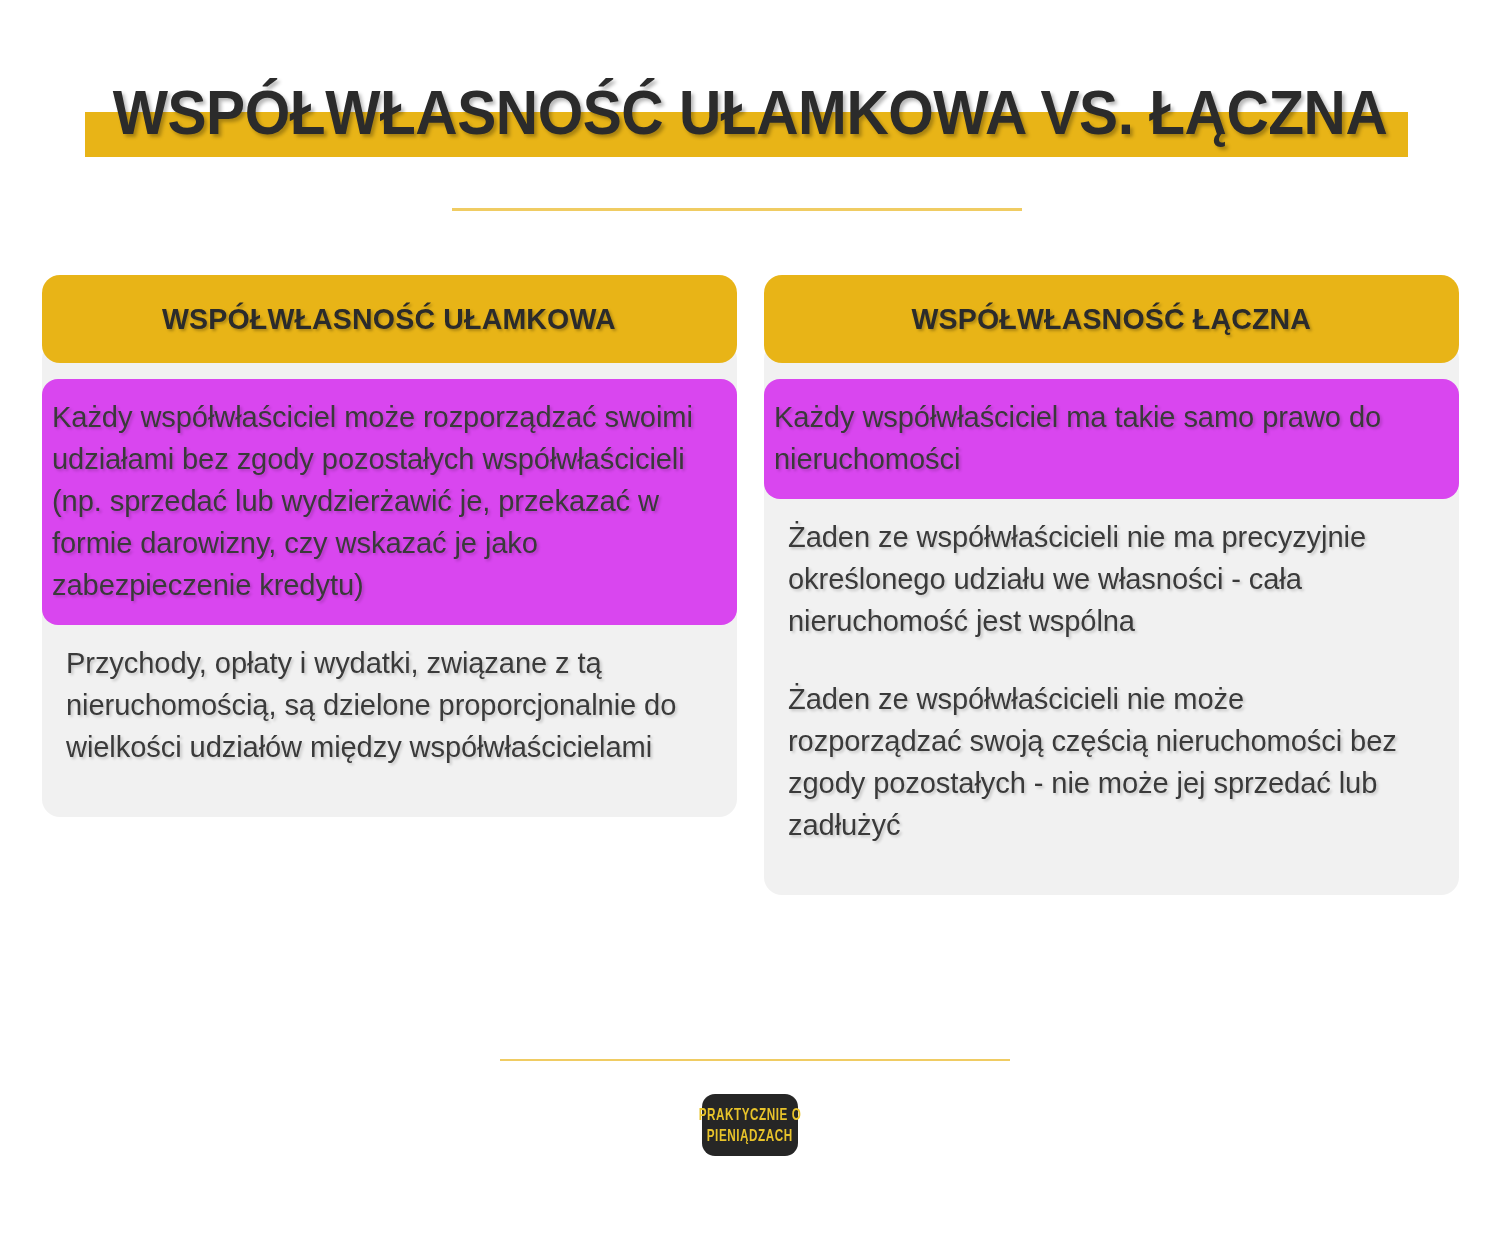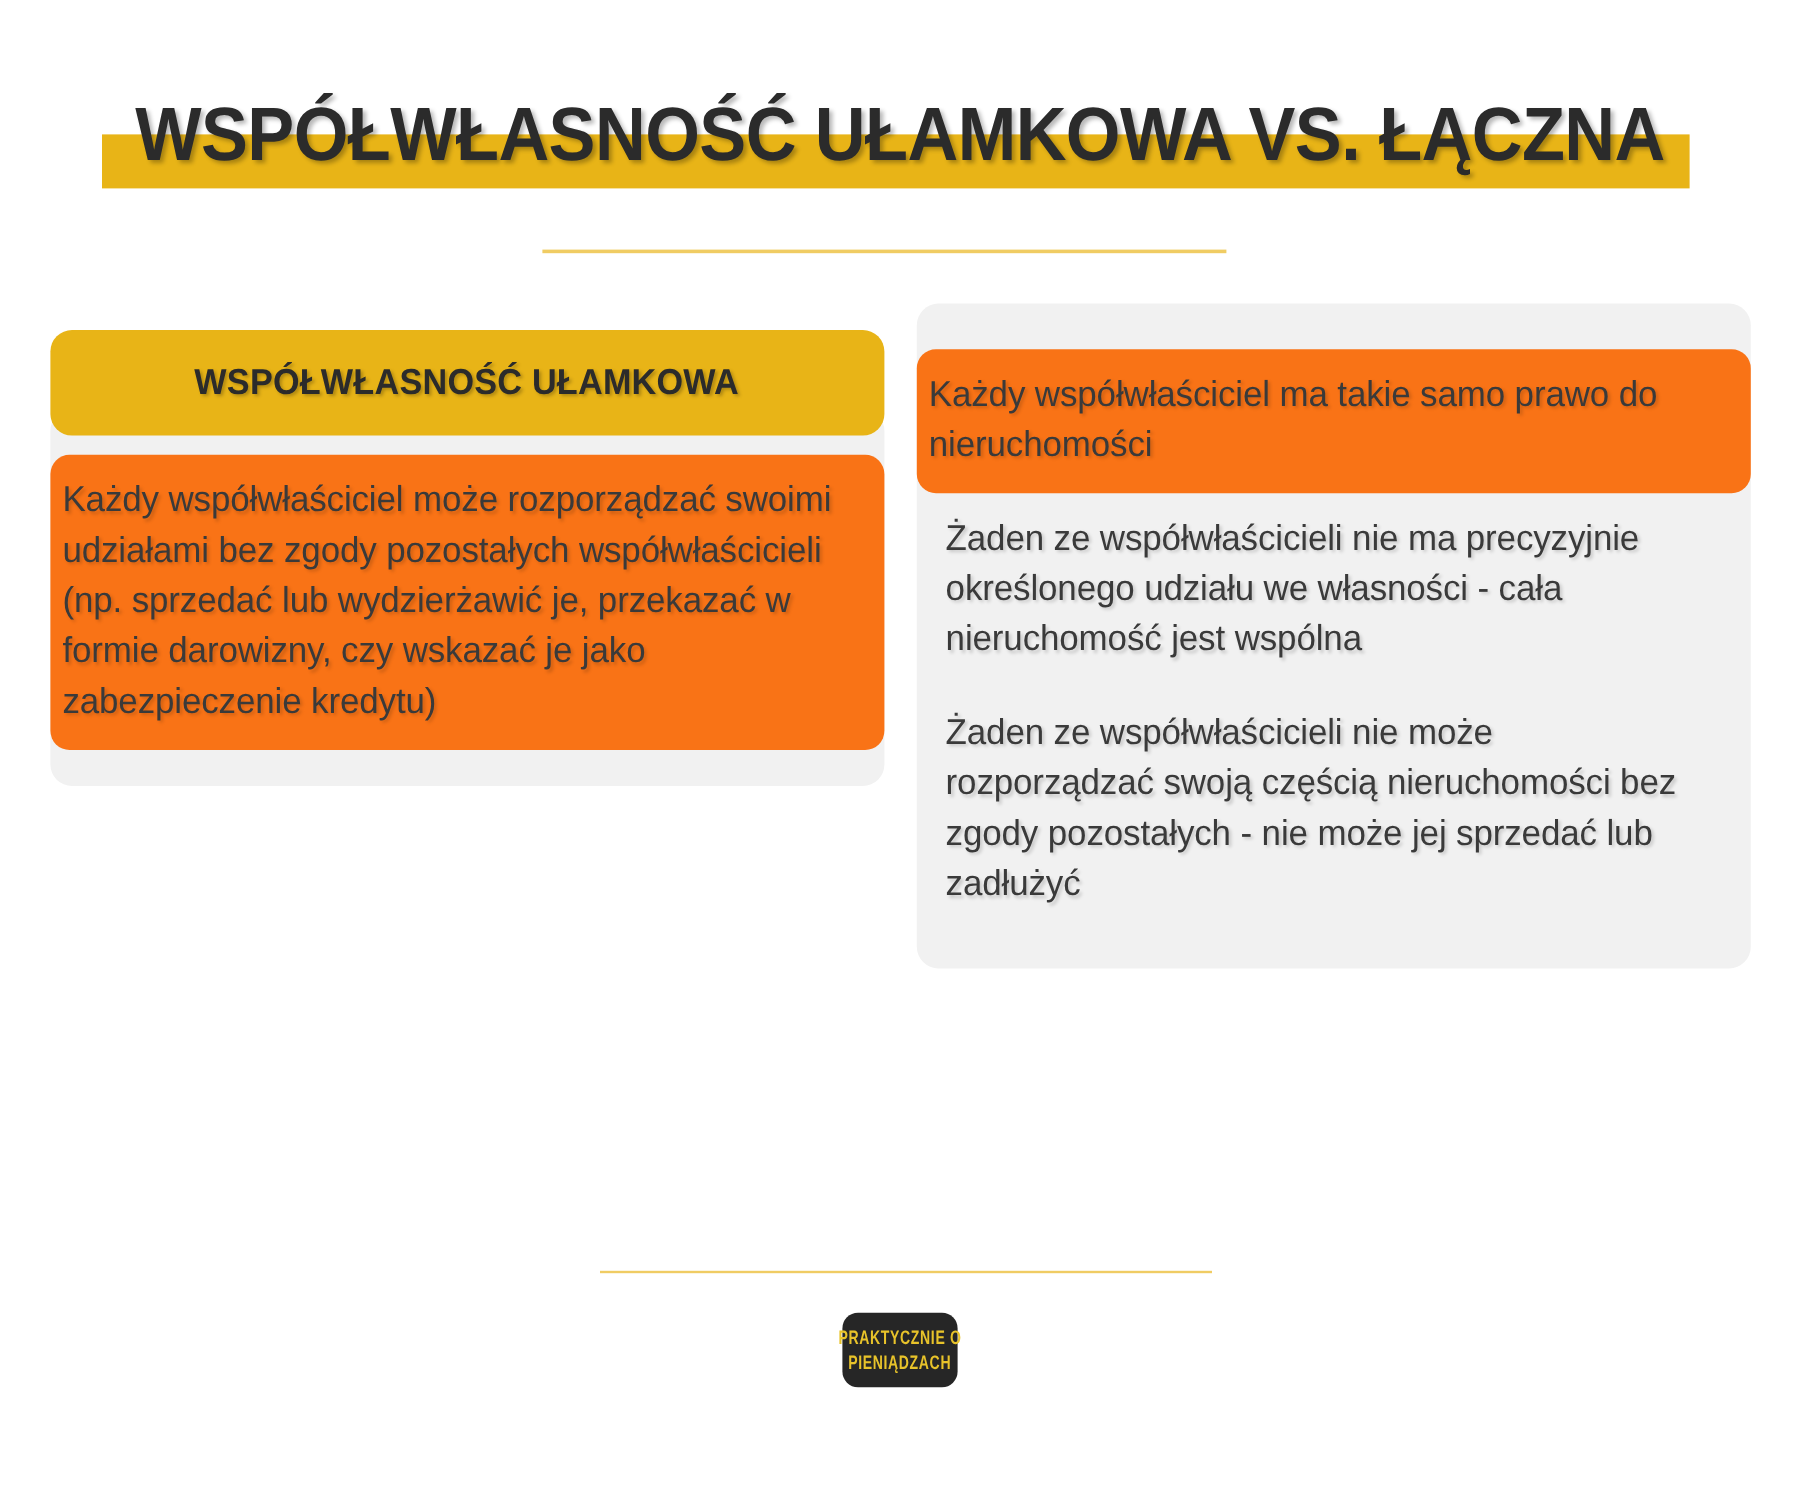--- a/index.html
+++ b/index.html
@@ -116,21 +116,21 @@
     padding: 17px 24px 19px 24px;
     font-family: "Liberation Sans Narrow", "Liberation Sans", sans-serif;
     font-size: 30px;
     line-height: 42px;
     color: #3a3a3a;
     letter-spacing: -0.1px;
     text-shadow: 2px 2px 3px rgba(0,0,0,0.18);
     border-radius: 16px;
   }
   .item.alt {
-    background: #f97316;
+    background: #d946ef;
     padding-left: 10px;
   }
   .item p {
     margin: 0;
     transform: scaleX(0.97);
     transform-origin: left center;
   }
 
   
   .logo {
@@ -170,24 +170,30 @@
 <div class="columns">
 
   <div class="column">
     <div class="col-header">
       <span class="col-header-text">WSPÓŁWŁASNOŚĆ UŁAMKOWA</span>
     </div>
     <div class="col-body">
       <div class="item alt">
         <p>Każdy współwłaściciel może rozporządzać swoimi udziałami bez zgody pozostałych współwłaścicieli (np. sprzedać lub wydzierżawić je, przekazać w formie darowizny, czy wskazać je jako zabezpieczenie kredytu)</p>
       </div>
+      <div class="item">
+        <p>Przychody, opłaty i wydatki, związane z tą nieruchomością, są dzielone proporcjonalnie do wielkości udziałów między współwłaścicielami</p>
+      </div>
     </div>
   </div>
 
   <div class="column">
+    <div class="col-header">
+      <span class="col-header-text">WSPÓŁWŁASNOŚĆ ŁĄCZNA</span>
+    </div>
     <div class="col-body">
       <div class="item alt">
         <p>Każdy współwłaściciel ma takie samo prawo do nieruchomości</p>
       </div>
       <div class="item">
         <p>Żaden ze współwłaścicieli nie ma precyzyjnie określonego udziału we własności - cała nieruchomość jest wspólna</p>
       </div>
       <div class="item">
         <p>Żaden ze współwłaścicieli nie może rozporządzać swoją częścią nieruchomości bez zgody pozostałych - nie może jej sprzedać lub zadłużyć</p>
       </div>

